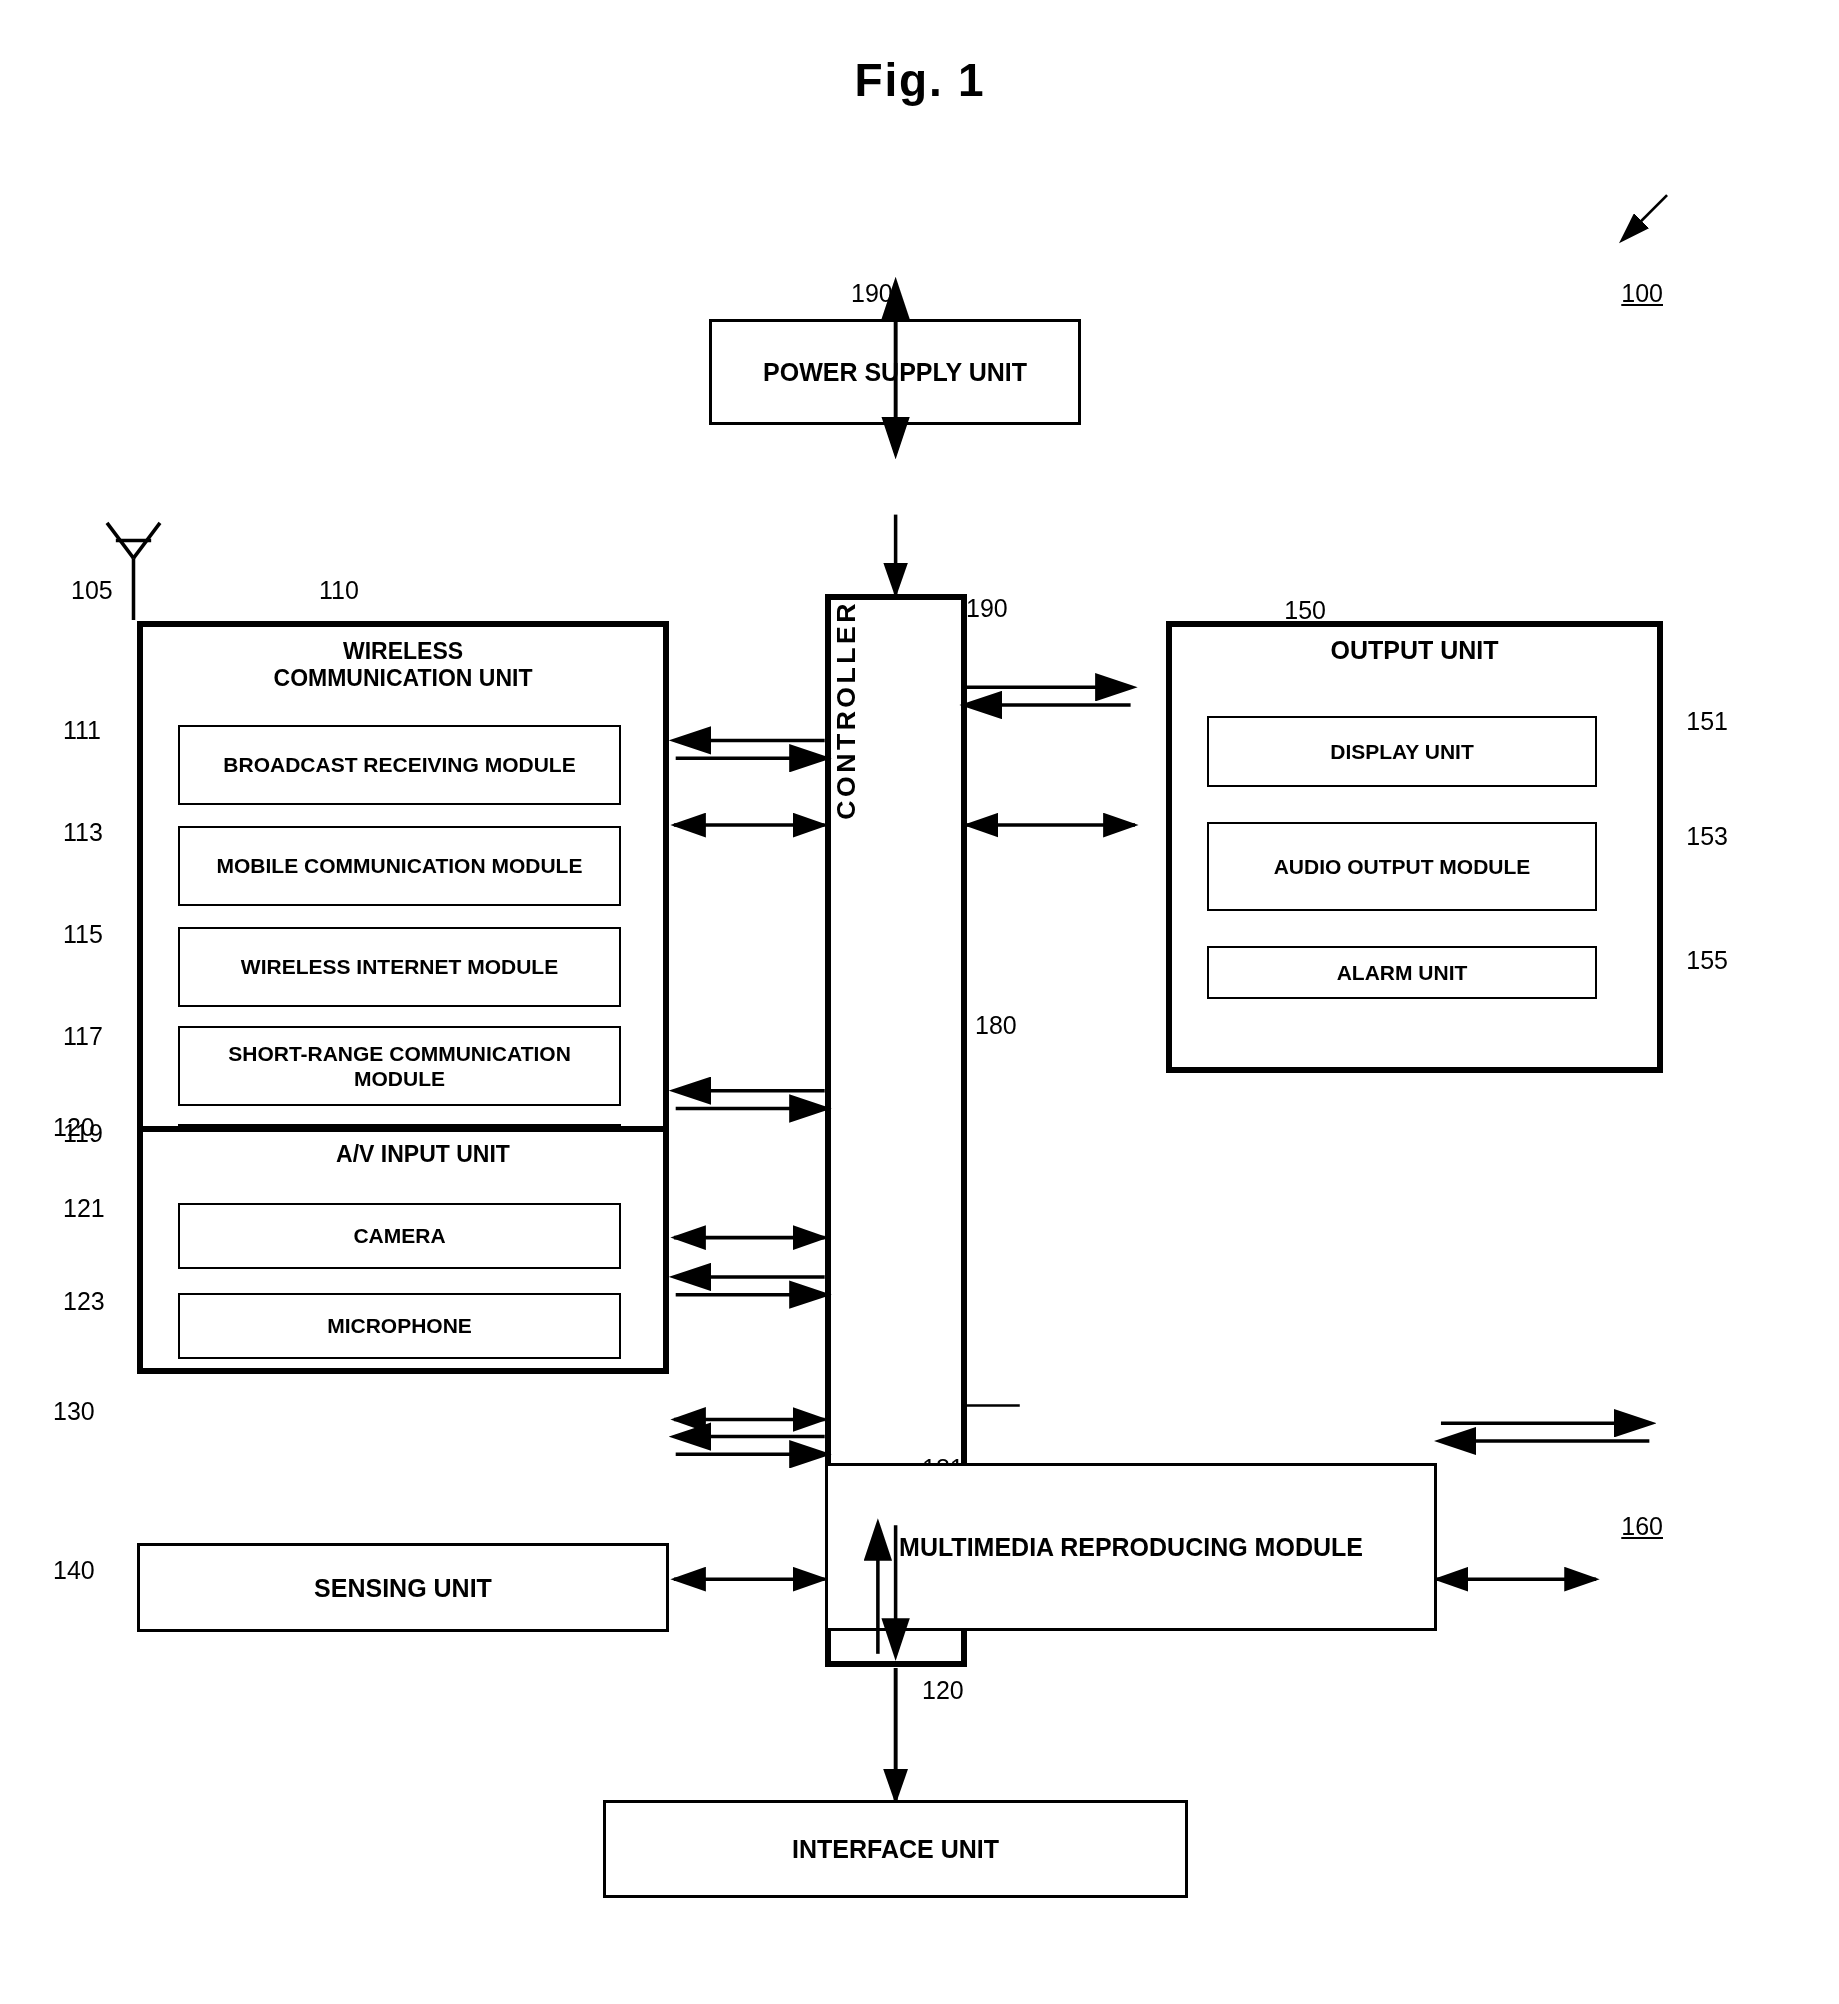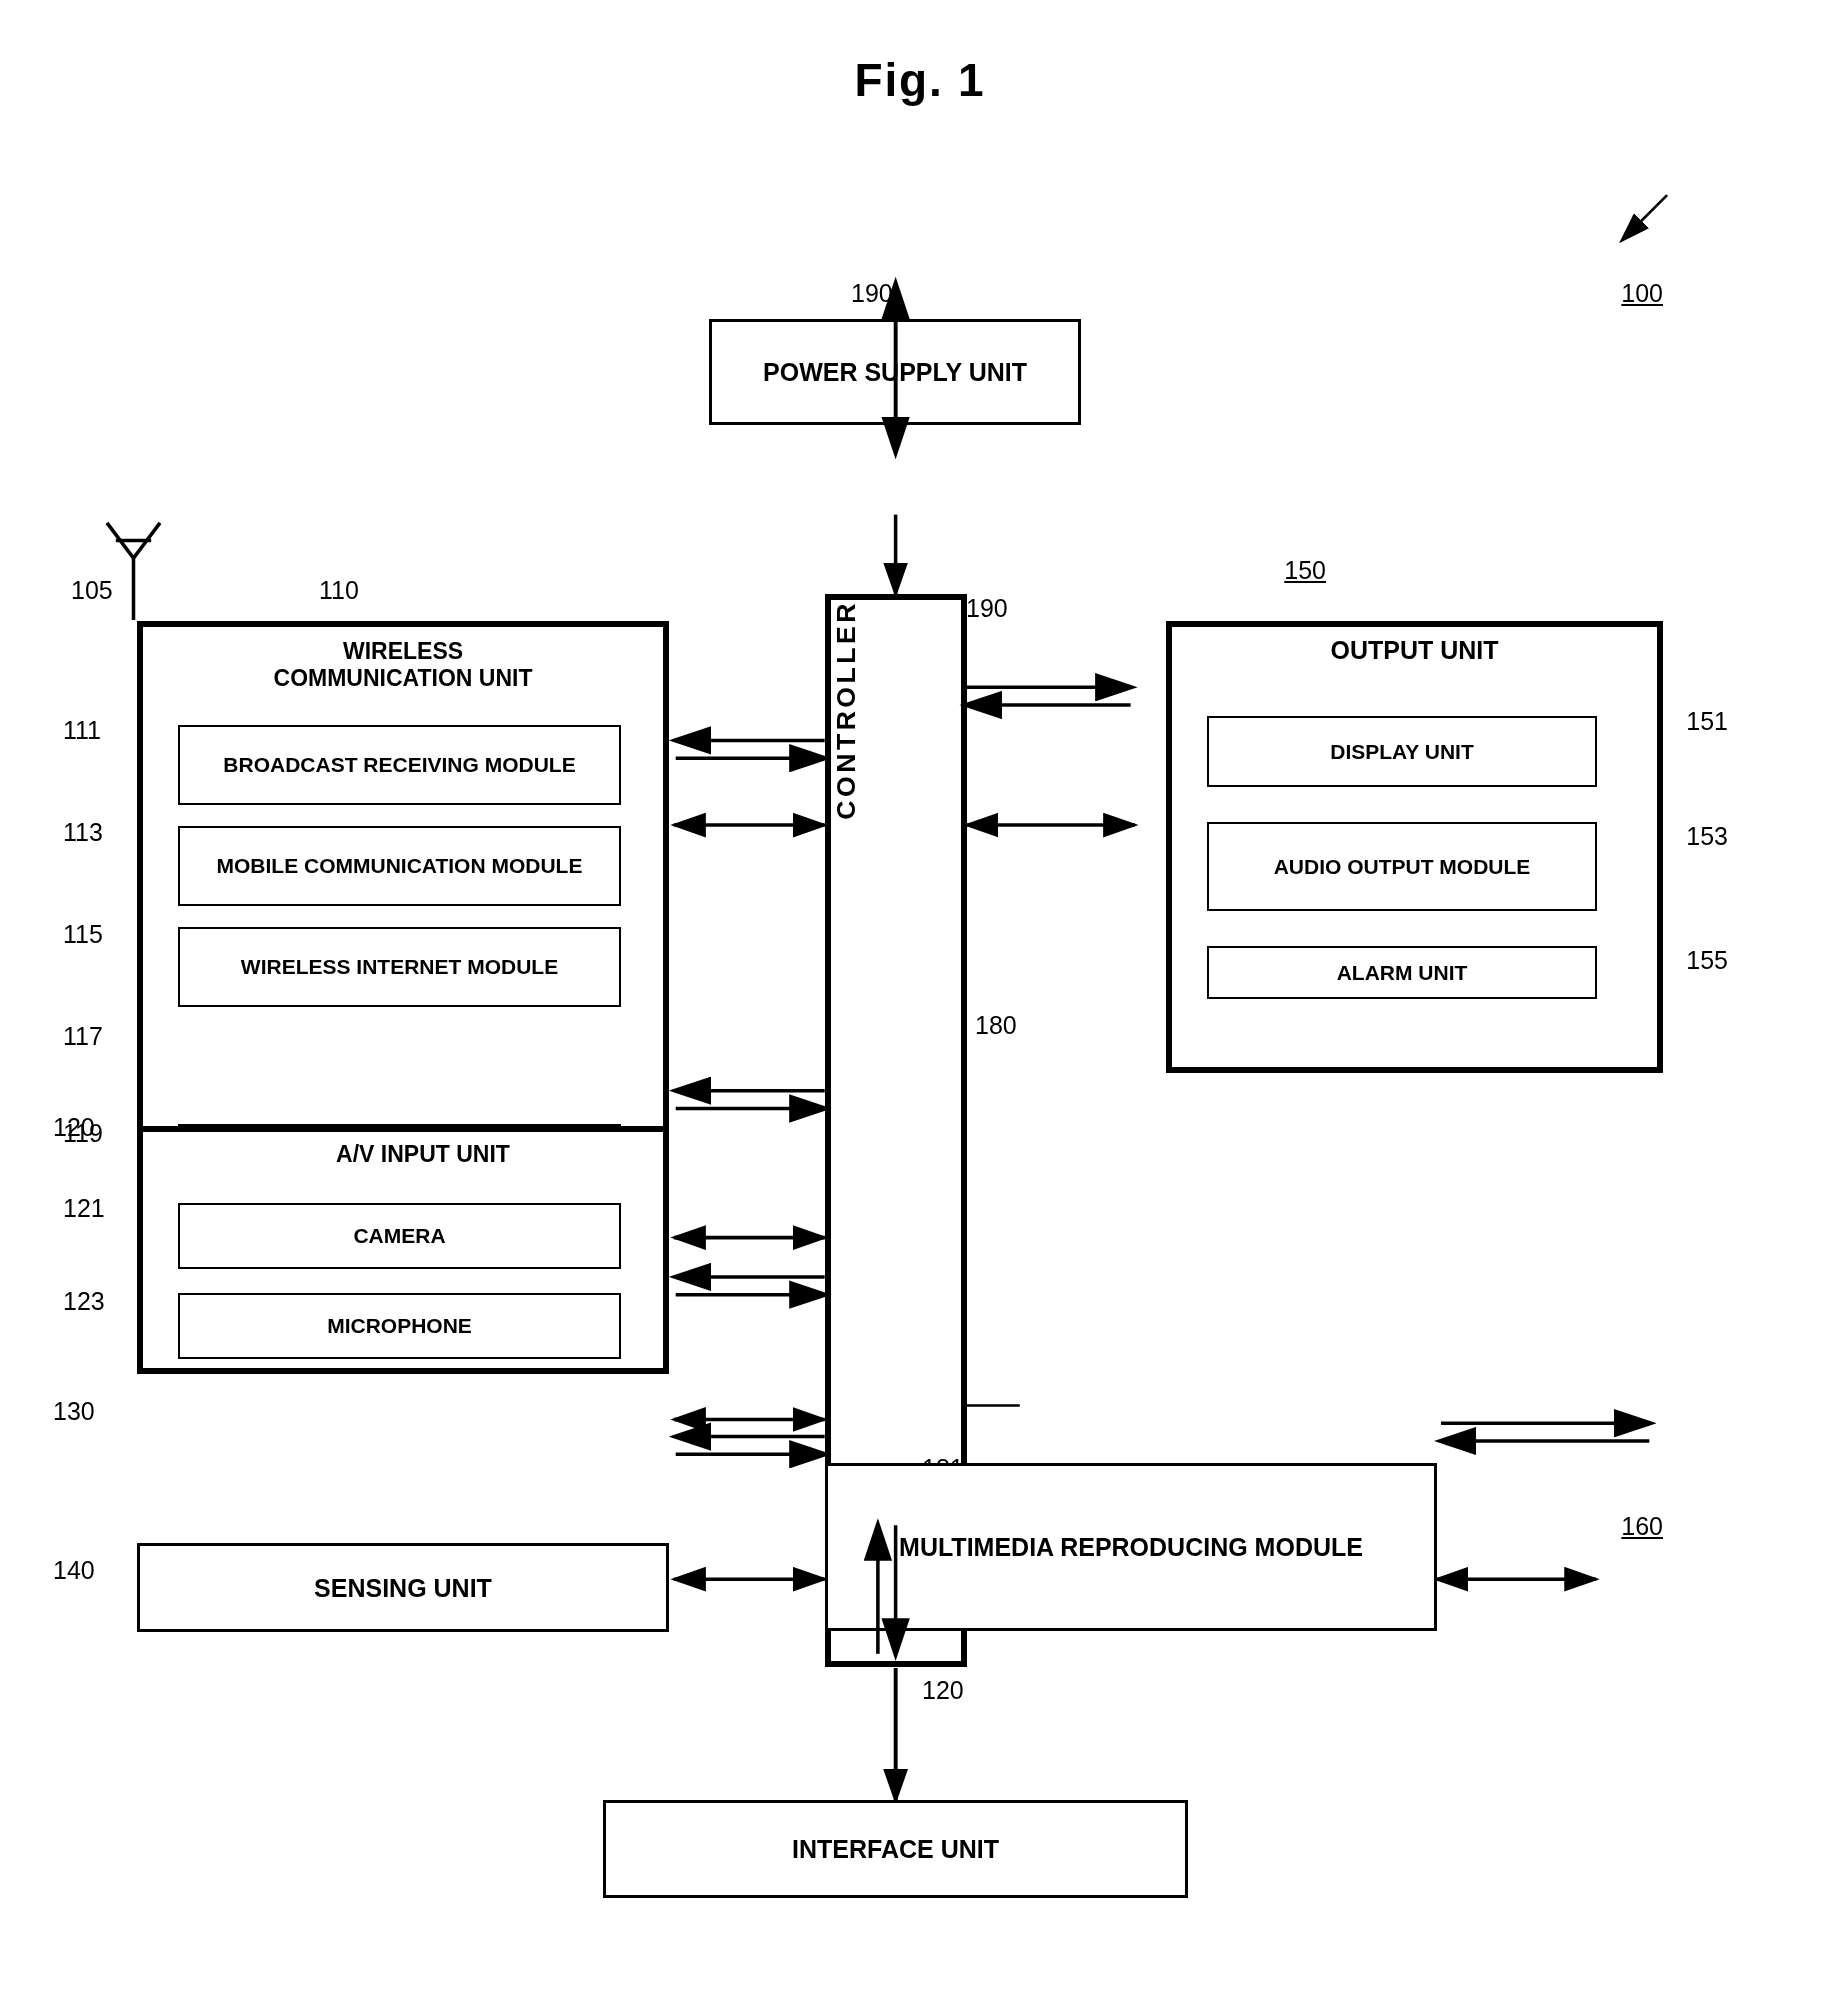--- a/index.html
+++ b/index.html
@@ -157,20 +157,24 @@
 
     <span class="ref" style="left:-80px; top:293px;">115</span>
 
     <div class="box-inner" style="left:35px; top:300px; width:443px; height:80px;">
       <span>WIRELESS INTERNET
 MODULE</span>
     </div>
 
     <span class="ref" style="left:-80px; top:395px;">117</span>
 
+    <div class="box-inner" style="left:35px; top:399px; width:443px; height:80px;">
+      <span>SHORT-RANGE
+COMMUNICATION MODULE</span>
+    </div>
 
     <span class="ref" style="left:-80px; top:492px;">119</span>
 
     <div class="box-inner" style="left:35px; top:497px; width:443px; height:49px;">
       <span>GPS MODULE</span>
     </div>
   </div>
 
   <span class="ref" style="left:53px; top:971px;">120</span>
 
@@ -208,21 +212,21 @@
   <span class="ref" style="left:922px; top:1312px;">181</span>
 
   <div class="box" style="left:825px; top:1321px; width:612px; height:168px;">
     <span>MULTIMEDIA
 REPRODUCING
 MODULE</span>
   </div>
 
   <span class="ref" style="left:966px; top:452px;">190</span>
 
-  <span class="ref ref-underline" style="right:514px; top:414px;">150</span>
+  <span class="ref ref-underline" style="right:514px; top:454px;">150</span>
 
   <div class="box-thick" style="position:absolute; right:177px; top:479px; width:497px; height:452px; border:6.2px solid #000; background:#fff;">
     <div style="position:absolute; top:8.9px; left:0; right:0; text-align:center; font-size:25px; font-weight:bold;">OUTPUT UNIT</div>
 
     <span class="ref" style="right:-71px; top:80px;">151</span>
 
     <div class="box-inner" style="left:35px; top:89px; width:390px; height:71px;">
       <span>DISPLAY UNIT</span>
     </div>
 

